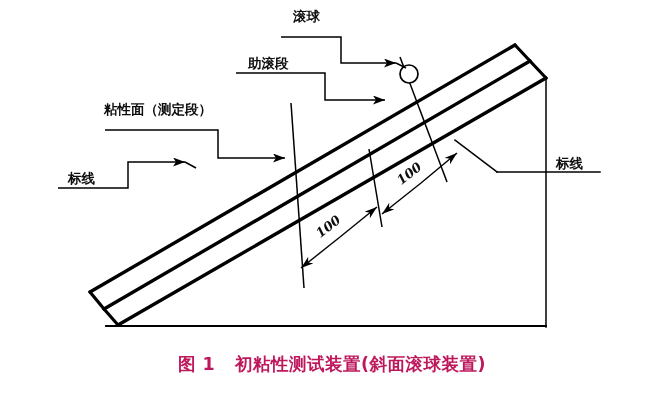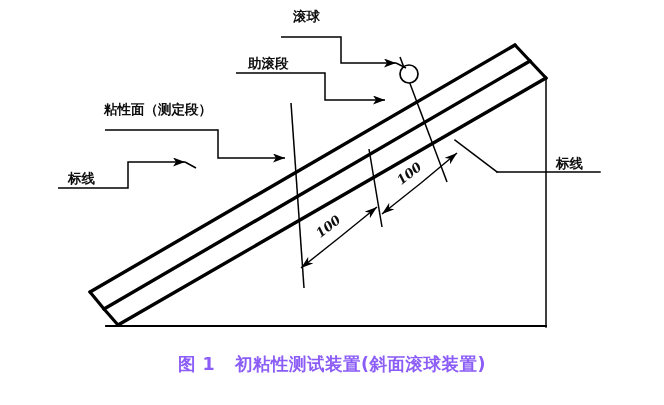--- a/index.html
+++ b/index.html
@@ -44,21 +44,21 @@
   #figure-caption {
     position: absolute;
     left: 0;
     top: 352px;
     width: 664px;
     text-align: center;
     font-family: "DejaVu Sans", "Liberation Sans", sans-serif;
     font-size: 17.5px;
     font-weight: 700;
     letter-spacing: 0.5px;
-    color: #8b5cf6;
+    color: #be185d;
     white-space: pre;
   }
 </style>
 </head>
 <body>
 
 <div id="figure-root">
 
   <svg id="diagram-svg" viewBox="0 0 664 405">
     <defs>

